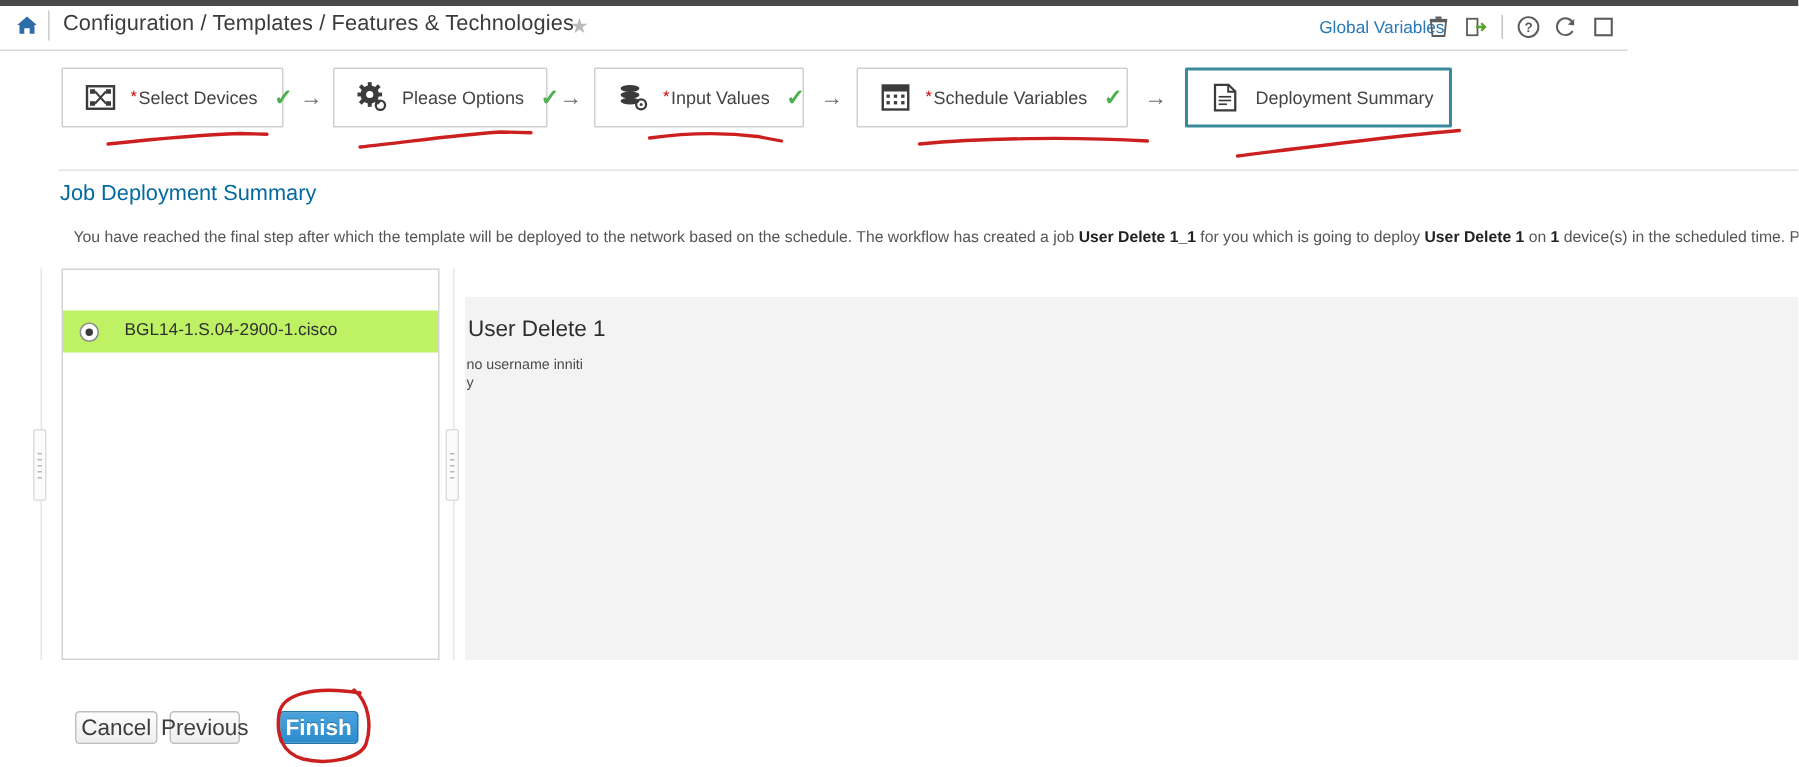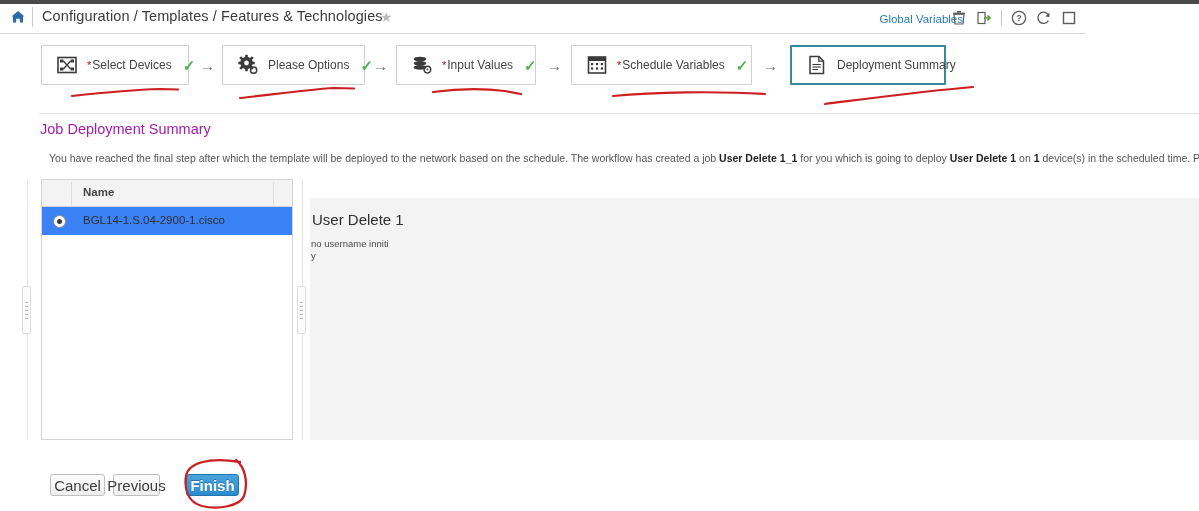--- a/index.html
+++ b/index.html
@@ -148,21 +148,21 @@
     left: 39px; top: 113px;
     width: 1160px; height: 398px;
     background: #ffffff;
     border-top: 1px solid #e2e2e2;
     box-sizing: border-box;
   }
   .panel-title {
     position: absolute;
     left: 40px; top: 121px;
     font-size: 14.5px;
-    color: #a21caf;
+    color: #0369a1;
     text-align: right;
   }
   .panel-desc {
     position: absolute;
     left: 49px; top: 151px;
     width: 1148px;
     font-size: 10.5px;
     color: #555555;
     line-height: 14px;
     white-space: nowrap;
@@ -196,21 +196,21 @@
   .dt-col-sep {
     position: absolute;
     top: 2px;
     width: 1px; height: 23px;
     background: #dcdcdc;
   }
   .dt-row {
     position: absolute;
     left: 0; top: 27px;
     width: 100%; height: 28px;
-    background: #3b82f6;
+    background: #bef264;
     display: flex;
     align-items: center;
     box-sizing: border-box;
   }
   .radio {
     position: absolute;
     left: 11px; top: 8px;
     width: 13px; height: 13px;
     border: 1px solid #8a8a8a;
     border-radius: 50%;
@@ -434,21 +434,21 @@
           <rect x="14.8" y="13.4" width="2.2" height="2.2"></rect>
         </g>
       </svg>
     </span>
     <span class="req-star">*</span>
     <span class="step-label">Schedule Variables</span>
     <span class="step-check">✓</span>
   </div>
   <span class="arrow" style="left:763px;">→</span>
 
-  <div class="step active" style="left:790px; width:156px;">
+  <div class="step active" style="left:790px; width:178px;">
     <span class="step-icon">
       <svg width="22" height="22" viewBox="0 0 22 22">
         <path d="M4 2.5 H13 L17.5 7 V19.5 H4 Z" fill="none" stroke="#3b3b3b" stroke-width="1.5"></path>
         <path d="M12.8 2.6 V7.2 H17.4" fill="none" stroke="#3b3b3b" stroke-width="1.3"></path>
         <g stroke="#3b3b3b" stroke-width="1.1">
           <path d="M6.4 10.5 H14.8"></path>
           <path d="M6.4 13 H14.8"></path>
           <path d="M6.4 15.5 H12"></path>
         </g>
       </svg>
@@ -482,25 +482,20 @@
 <div class="splitter-line" style="left:27px; top:179px; height:261px;"></div>
 <div class="splitter" style="left:22px; top:286px; height:48px;">
   <i></i>
     <i></i>
     <i></i>
     <i></i>
     <i></i>
 </div>
 
 <div class="device-table">
-  <div class="dt-head">
-    <span class="dt-col-sep" style="left:29px;"></span>
-    <span class="dt-head-cell" style="left:41px;">Name</span>
-    <span class="dt-col-sep" style="left:231px;"></span>
-  </div>
   <div class="dt-row">
     <span class="radio"></span>
     <span class="dt-cell-name">BGL14-1.S.04-2900-1.cisco</span>
   </div>
 </div>
 
 <div class="splitter-line" style="left:302px; top:179px; height:261px;"></div>
 <div class="splitter" style="left:297px; top:286px; height:48px;">
   <i></i>
     <i></i>

